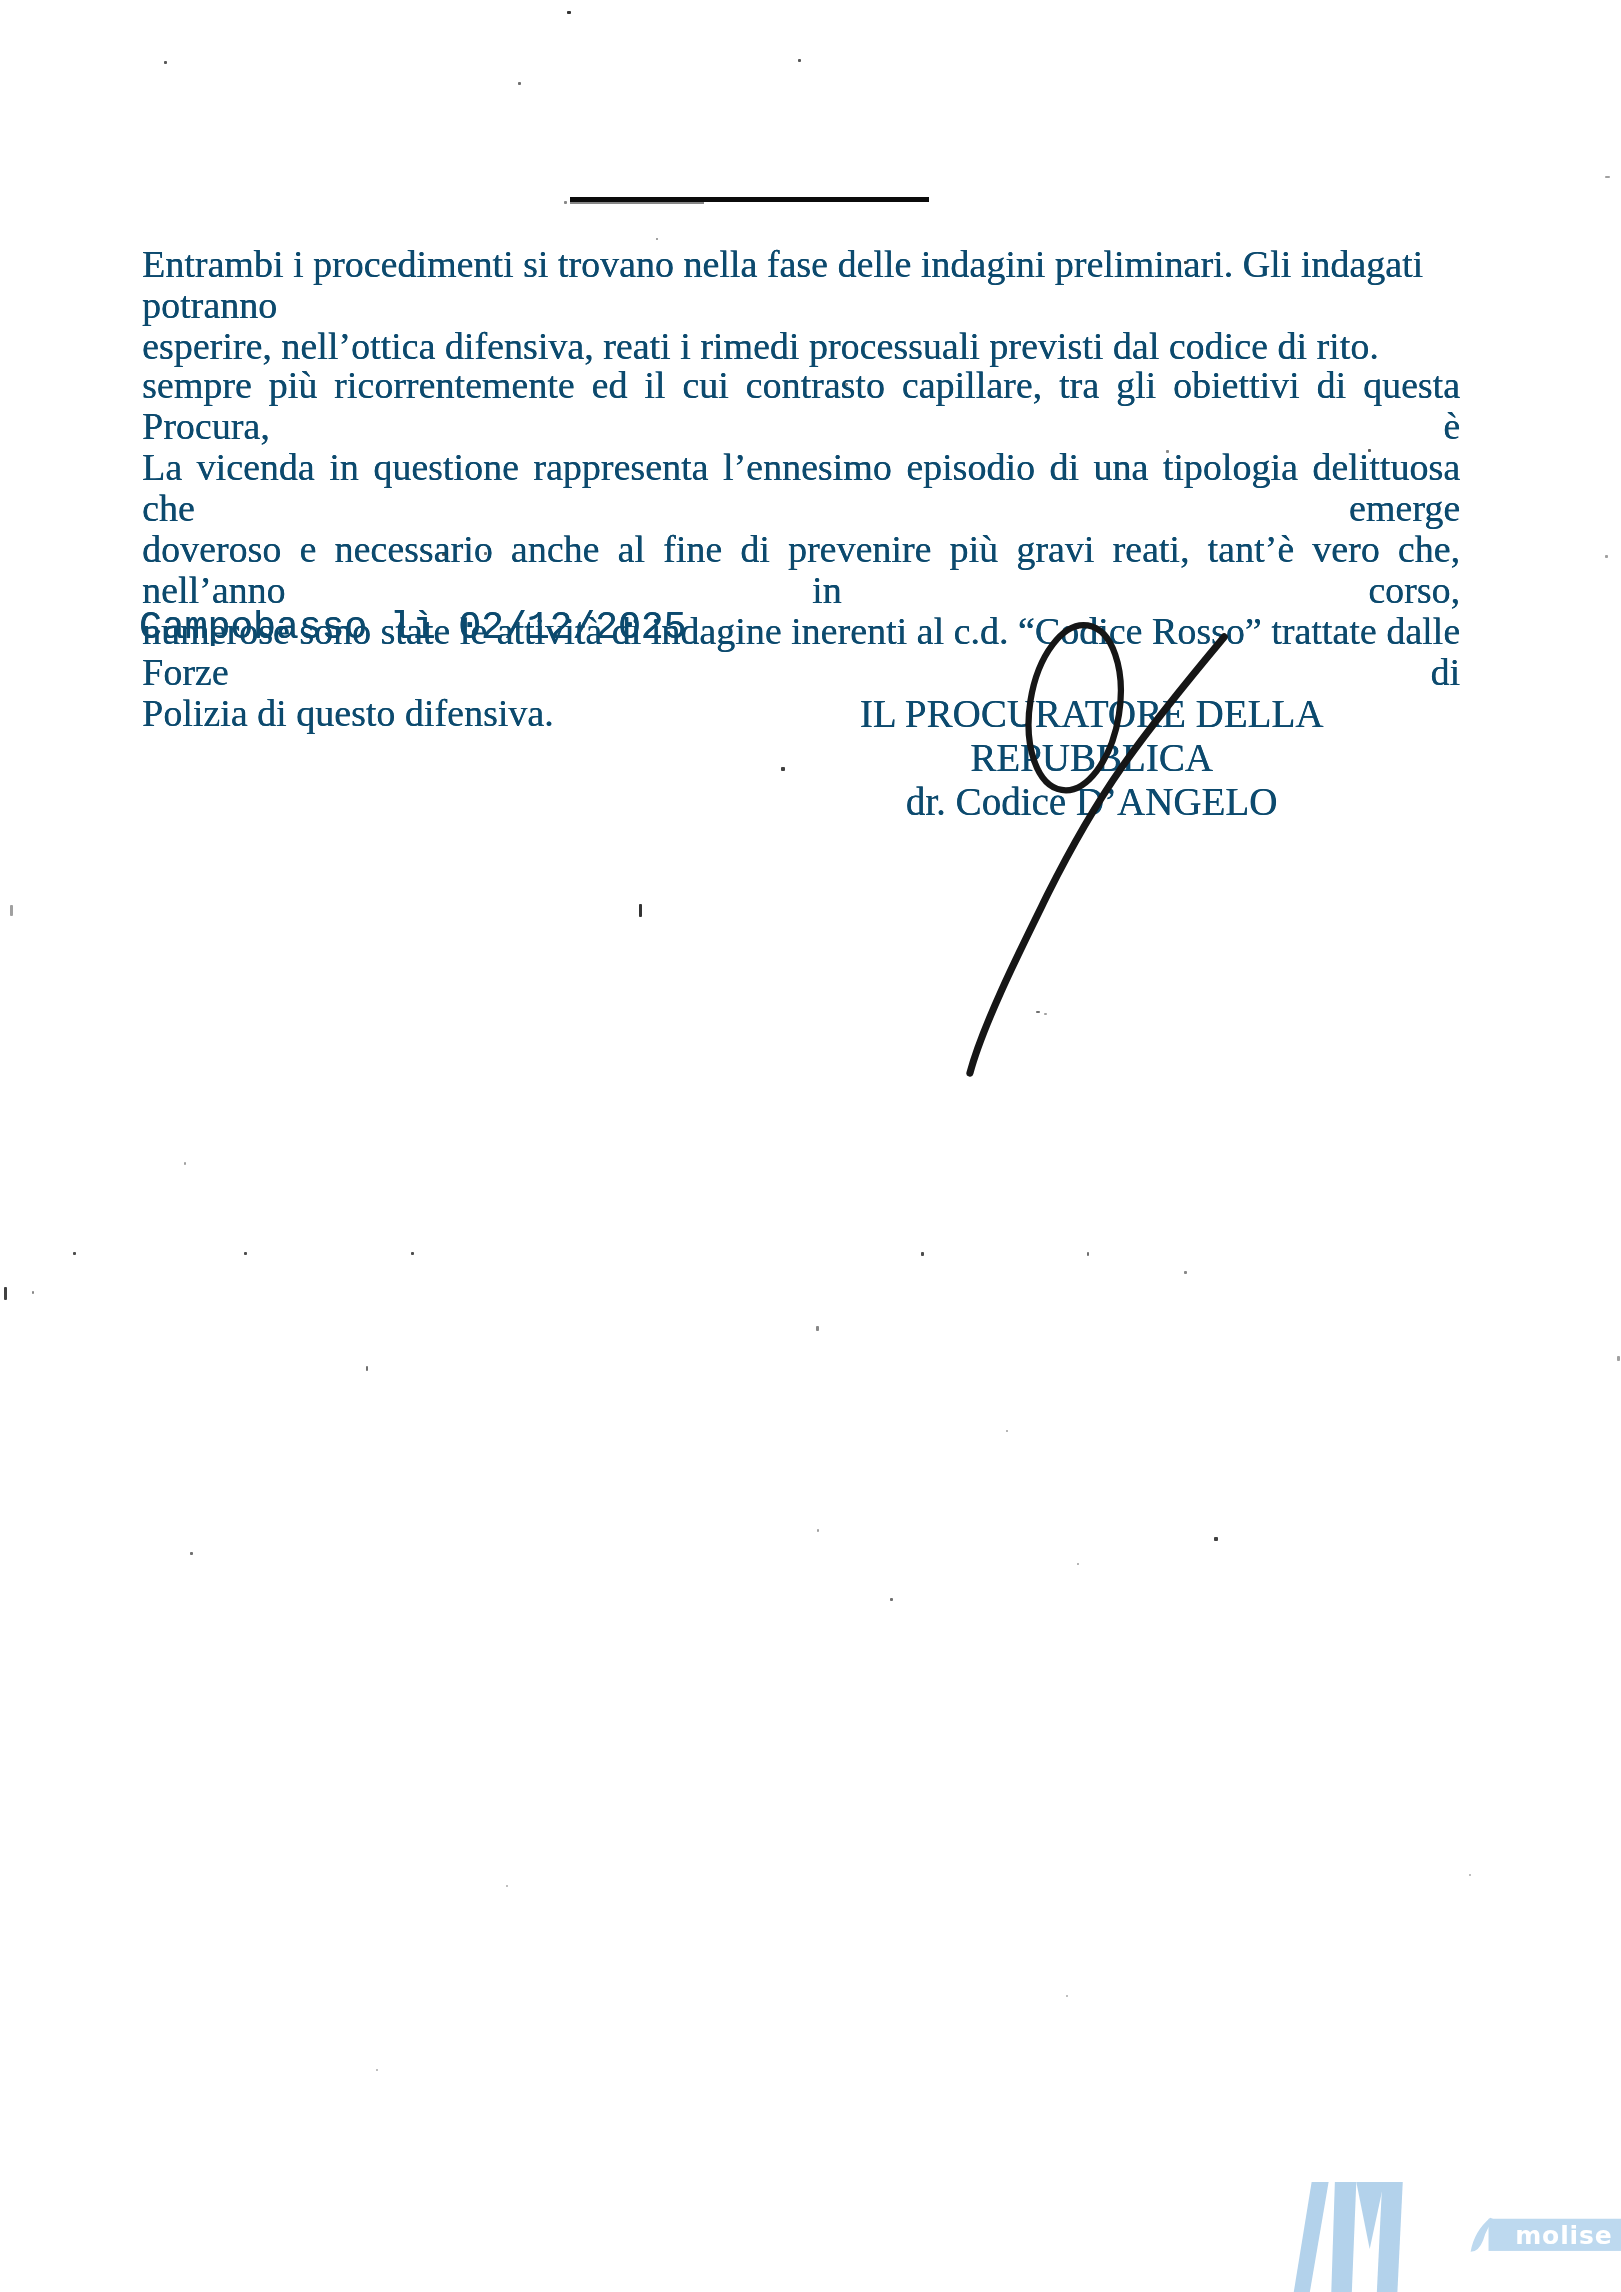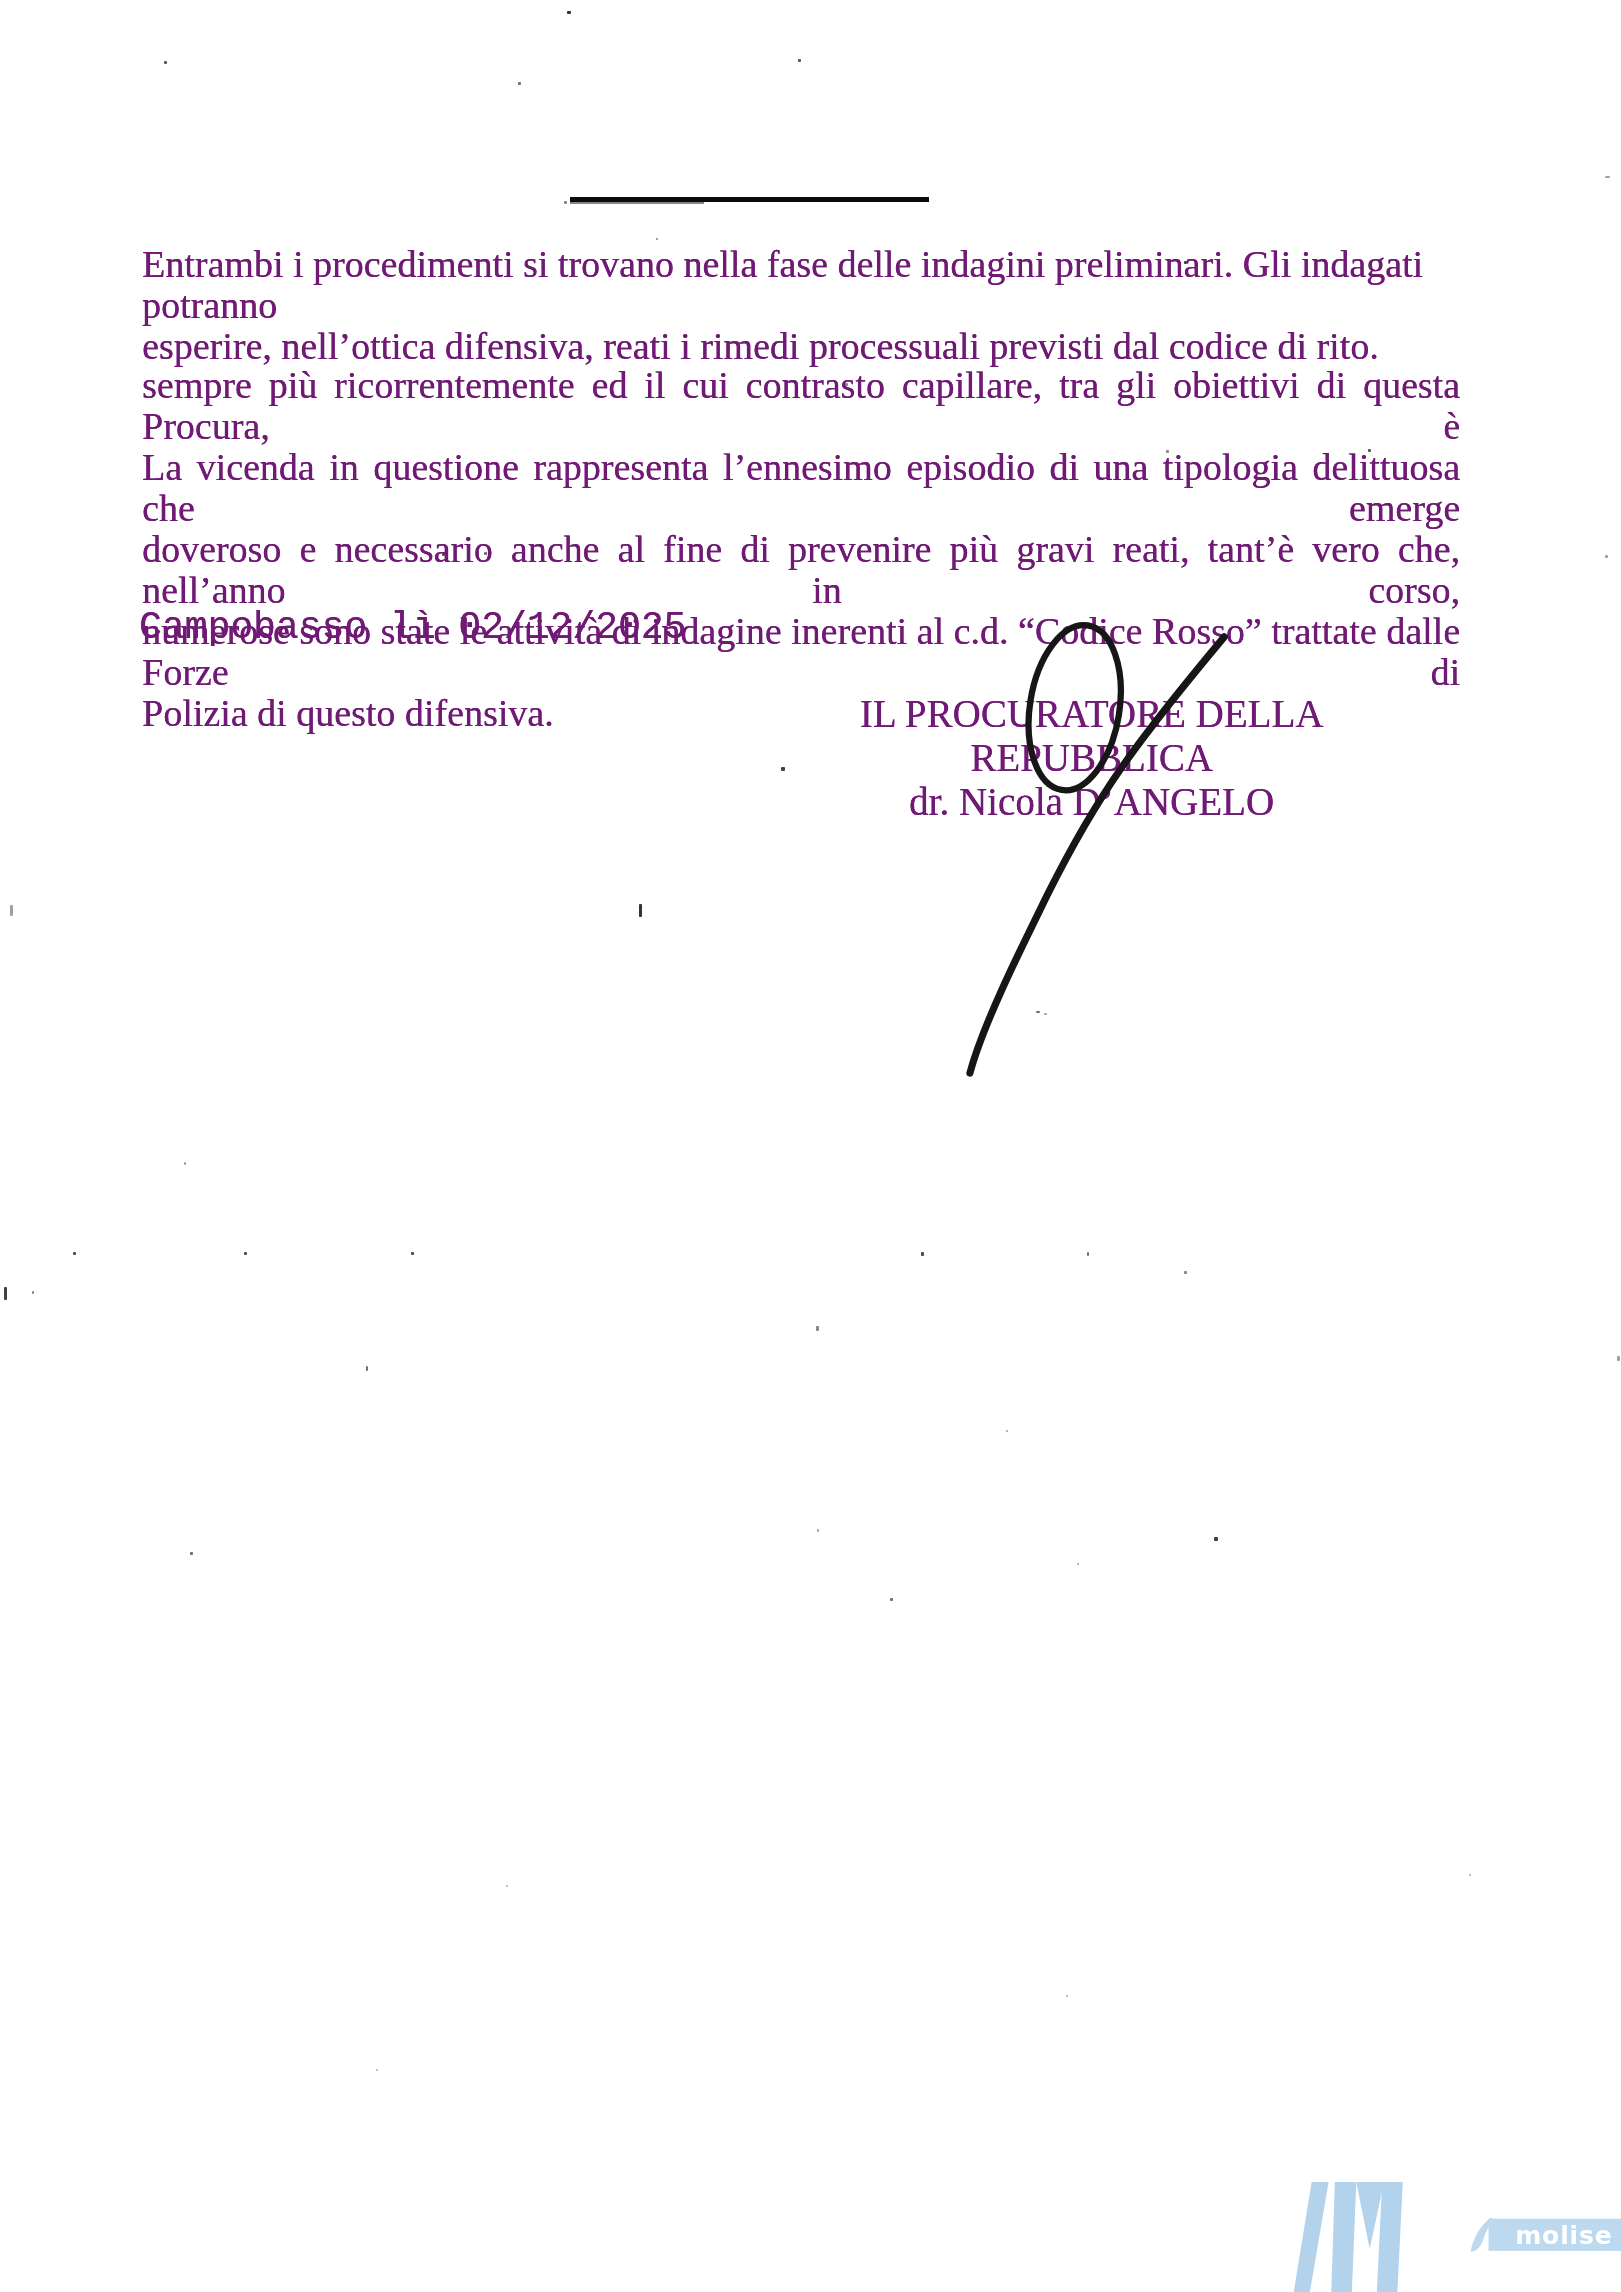--- a/index.html
+++ b/index.html
@@ -2,21 +2,21 @@
 <html style="font-size:14.3px"><head>
 <meta charset="utf-8">
 <style>
   html,body{margin:0;padding:0;background:#ffffff;}
   .page{
     position:relative;
     width:1621px;height:2293px;
     background:#ffffff;
     overflow:hidden;
     font-family:"Liberation Serif", serif;
-    color:#701a75;
+    color:#0c4a6e;
   }
   
   .top-rule{
     position:absolute;left:570px;top:197px;width:359px;height:4.5px;
     background:#0b0b0b;
   }
   .top-rule-fuzz{
     position:absolute;left:570px;top:202px;width:134px;height:1.8px;
     background:#222;opacity:.55;
   }
@@ -67,21 +67,21 @@
     <div class="jline">La vicenda in questione rappresenta l’ennesimo episodio di una tipologia delittuosa che emerge</div>
     <div class="jline">doveroso e necessario anche al fine di prevenire più gravi reati, tant’è vero che, nell’anno in corso,</div>
     <div class="jline">numerose sono state le attività di indagine inerenti al c.d. “Codice Rosso” trattate dalle Forze di</div>
     <div>Polizia di questo difensiva.</div>
   </div>
 
   <div class="bodytext dateline">Campobasso lì 02/12/2025</div>
 
   <div class="sigblock">
     <div>IL PROCURATORE DELLA REPUBBLICA</div>
-    <div>dr. Nicola D’ANGELO</div>
+    <div>dr. Codice D’ANGELO</div>
   </div>
 
   <svg class="sig-svg" viewBox="0 0 1810 2560" aria-hidden="true">
     <ellipse cx="1200" cy="790" rx="50" ry="93" transform="rotate(9 1200 790)" fill="none" stroke="#161616" stroke-width="7"></ellipse>
     <path d="M 1367 711
              C 1326 760, 1288 806, 1253 856
              C 1218 906, 1193 952, 1170 998
              C 1143 1053, 1098 1142, 1083 1198" fill="none" stroke="#161616" stroke-width="8" stroke-linecap="round"></path>
   </svg>
 

